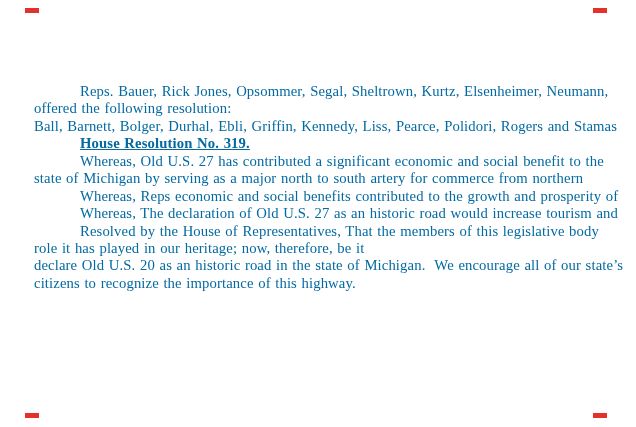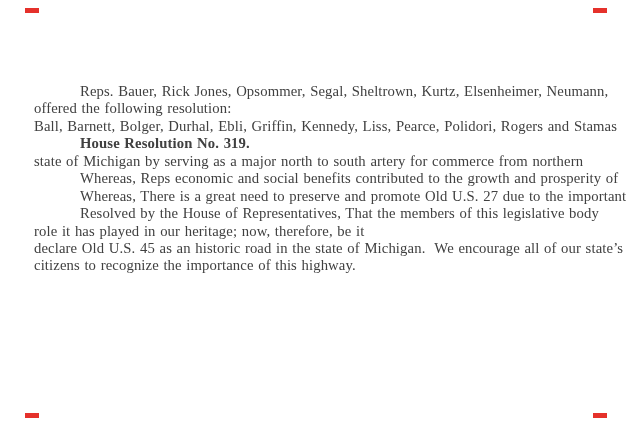--- a/index.html
+++ b/index.html
@@ -18,51 +18,52 @@
   }
   .line {
     white-space: pre;
     font-size: 14.7px;
     line-height: 17.45px;
     height: 17.45px;
     letter-spacing: 0.12px;
     word-spacing: 0.8px;
   }
   .indent { padding-left: 46px; }
-  .bold { font-weight: bold; }
+  .bold { font-weight: bold; text-decoration: underline; }
   .mark {
     position: absolute;
     width: 14px; height: 5px;
     background: var(--mark-color, #e5312b);
   }
   .mark.tl { left: 25px;  top: 8px; }
   .mark.tr { right: 29px; top: 8px; }
   .mark.bl { left: 25px;  bottom: 9px; }
   .mark.br { right: 29px; bottom: 9px; }
 </style>
 </head>
 <body style="background: rgb(255, 255, 255);">
 
 <div class="mark tl"></div>
 <div class="mark tr"></div>
 <div class="mark bl"></div>
 <div class="mark br"></div>
 
-<div class="page" style="color: #404040;">
+<div class="page" style="color: #0369a1;">
   <div class="line indent">Reps. Bauer, Rick Jones, Opsommer, Segal, Sheltrown, Kurtz, Elsenheimer, Neumann,</div>
   <div class="line">offered the following resolution:</div>
   <div class="line">Ball, Barnett, Bolger, Durhal, Ebli, Griffin, Kennedy, Liss, Pearce, Polidori, Rogers and Stamas</div>
 
   <div class="line indent bold">House Resolution No. 319.</div>
 
 
+  <div class="line indent">Whereas, Old U.S. 27 has contributed a significant economic and social benefit to the</div>
   <div class="line">state of Michigan by serving as a major north to south artery for commerce from northern</div>
 
   <div class="line indent">Whereas, Reps economic and social benefits contributed to the growth and prosperity of</div>
 
+  <div class="line indent">Whereas, The declaration of Old U.S. 27 as an historic road would increase tourism and</div>
 
-  <div class="line indent">Whereas, There is a great need to preserve and promote Old U.S. 27 due to the important</div>
   <div class="line indent">Resolved by the House of Representatives, That the members of this legislative body</div>
 
   <div class="line">role it has played in our heritage; now, therefore, be it</div>
-  <div class="line">declare Old U.S. 45 as an historic road in the state of Michigan.  We encourage all of our state’s</div>
+  <div class="line">declare Old U.S. 20 as an historic road in the state of Michigan.  We encourage all of our state’s</div>
   <div class="line">citizens to recognize the importance of this highway.</div>
 </div>
 
 </body></html>

